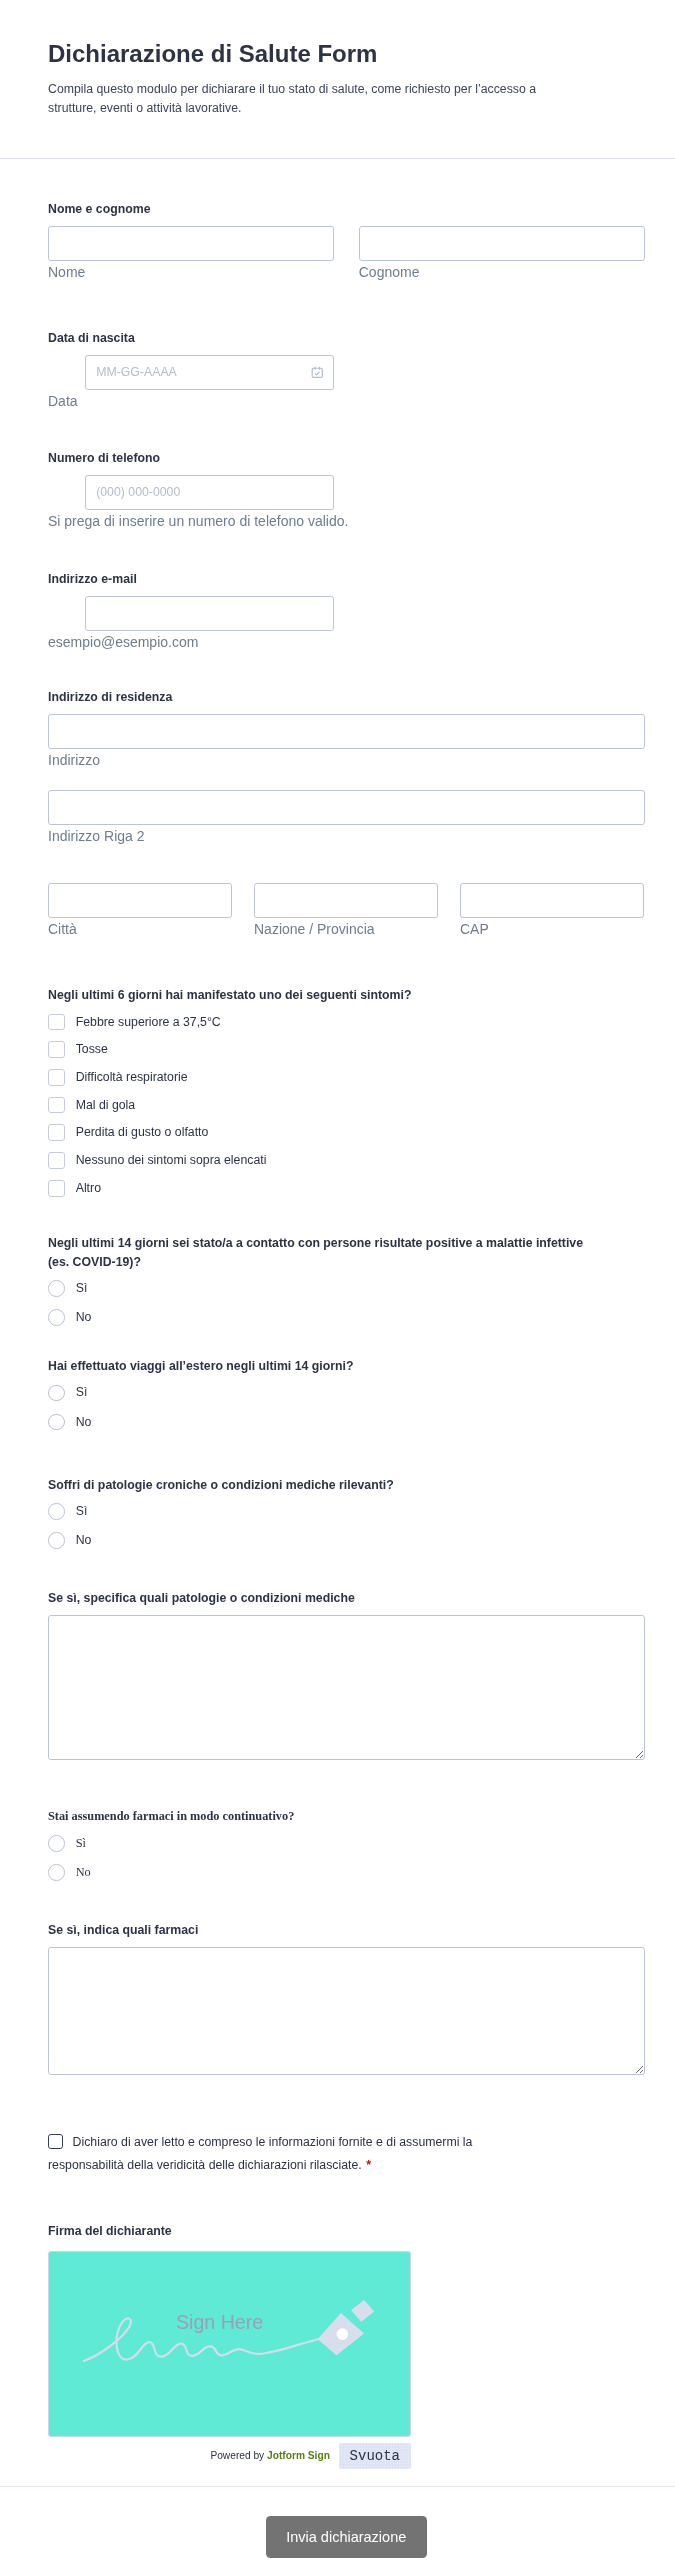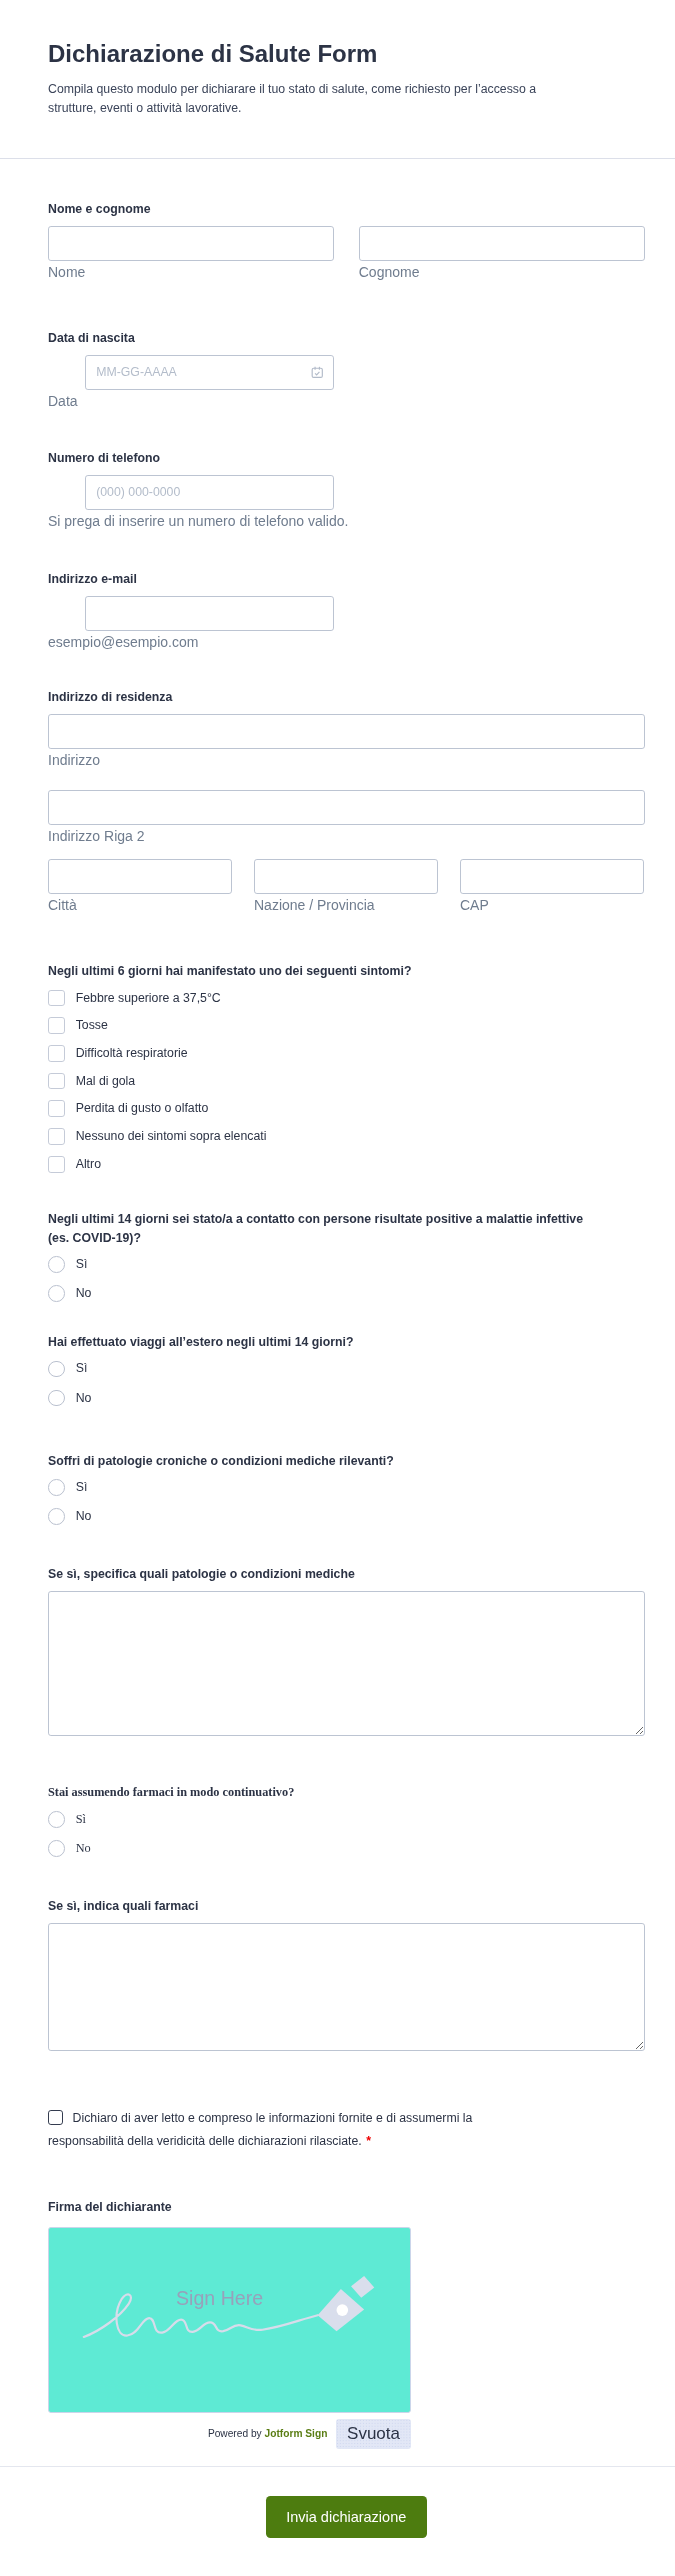--- a/index.html
+++ b/index.html
@@ -28,21 +28,21 @@
     border:0.7px solid #bcc4d2; border-radius:2.9px; background:#fff;
     font-family:inherit; font-size:12.3px; color:#2c3345; outline:none;
   }
   input[type=text] { height:35px; padding:0 10.2px; width:100%; }
   input[type=text]::placeholder, textarea::placeholder { color:#b3bcca; opacity:1; }
   textarea { width:597px; padding:7.3px 10.2px; resize:vertical; }
 
   .half { width:286px;padding-left:37px; }
   .row2 { display:flex; gap:25px; margin-top:8.7px; }
   .row2 .col { width:286px; }
-  .row3 { display:flex; gap:22px; margin-top:16px; }
+  .row3 { display:flex; gap:22px; margin-top:40px; }
   .row3 .col { width:184px; }
 
   .input-wrap { position:relative; margin-top:8.7px; }
   .cal-icon { position:absolute; right:9.4px; top:10.2px; width:14.5px; height:14.5px; pointer-events:none; }
 
   .opt-list { margin-top:7.3px; }
   .opt { display:flex; align-items:center; gap:11px; margin-top:8.7px; cursor:pointer; }
   .opt:first-child { margin-top:0; }
   .opt-box { width:16.7px; height:16.7px; border:0.7px solid #c5cbd8; border-radius:2.9px; background:#fff; flex:0 0 auto; }
   .opt-radio { width:16.7px; height:16.7px; border:0.7px solid #bac1cf; border-radius:50%; background:#fff; flex:0 0 auto; }
@@ -61,28 +61,28 @@
     margin-top:11.6px; width:363px; height:186px; border:0.7px solid #cbd5ea; border-radius:2.9px;
     position:relative; background:#5eead4; cursor:crosshair; overflow:hidden;
   }
   .sign-art { position:absolute; left:29px; top:42px; width:305px; height:102px; }
   .sign-here-text { fill:#97a1ba; font-size:27px; font-family:"Liberation Sans","DejaVu Sans",sans-serif; }
 
   .sign-footer { width:363px; display:flex; justify-content:flex-end; align-items:center; gap:8.7px; margin-top:5.8px; }
   .powered { font-size:10.2px; color:#2c3345; }
   .powered .brand { color:#5a7d14; font-weight:bold; text-decoration:none; cursor:pointer; }
   .clear-btn {
-    font-family:Liberation Sans, sans-serif; font-size:17px; color:#2c3345; background:#e2e7f6;
+    font-family:Liberation Mono, monospace; font-size:14px; color:#2c3345; background:#e2e7f6;
     background-image:radial-gradient(#cdd5ee 0.6px, transparent 0.6px); background-size:2.9px 2.9px;
     border:none; border-radius:3px; padding:5.1px 11px; cursor:pointer;
   }
 
   .submit-row { display:flex; justify-content:center; margin-top:29px; padding:0 30.5px 0 48px; }
   .submit-btn {
-    font-family:inherit; background:#4d7c0f; color:#ffffff; font-size:14.5px;
+    font-family:inherit; background:#737373; color:#ffffff; font-size:14.5px;
     border:none; border-radius:4.4px; padding:0 20.3px; height:42px; min-width:161px; cursor:pointer;
   }
 
   .mt-name { margin-top:42px; }
   .mt-birth { margin-top:52px; }
   .mt-phone { margin-top:43px; }
   .mt-email { margin-top:44px; }
   .mt-addr { margin-top:41px; }
   .mt-symptoms { margin-top:51px; }
   .mt-contact { margin-top:36px; }

